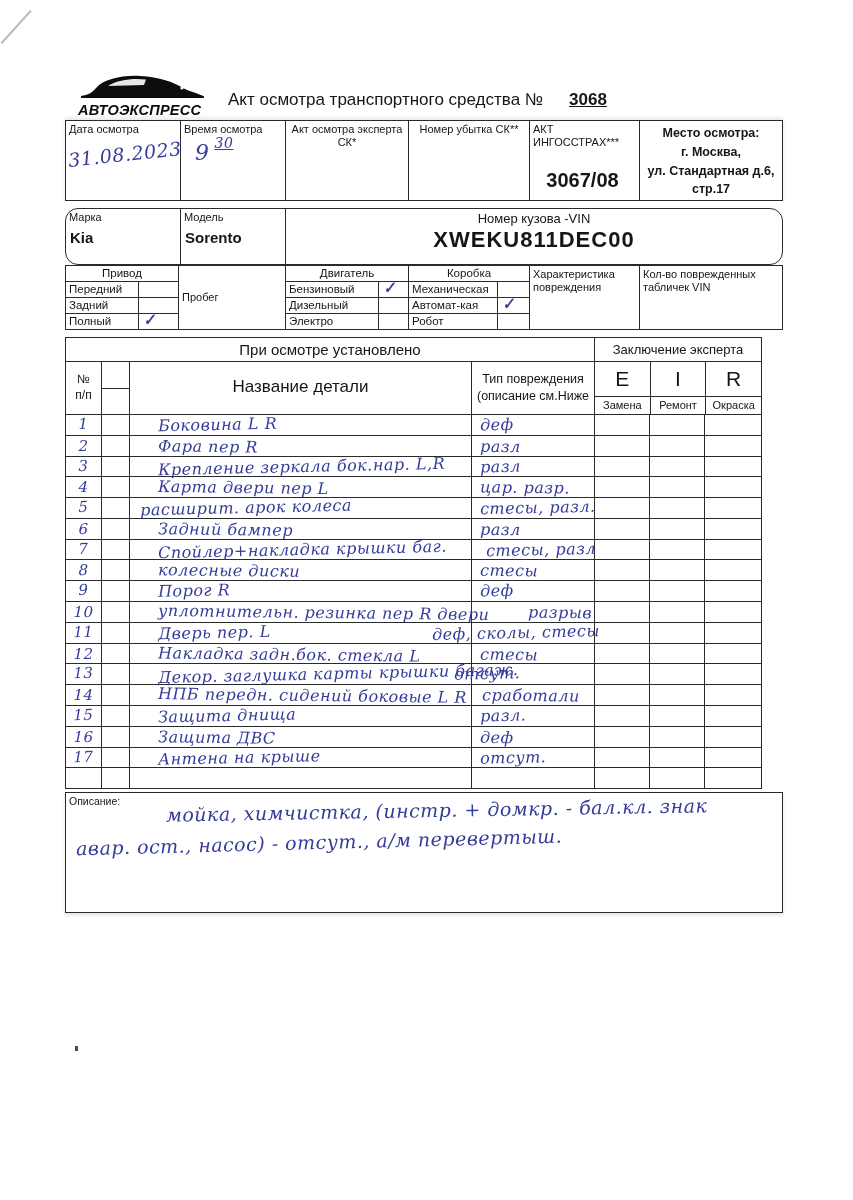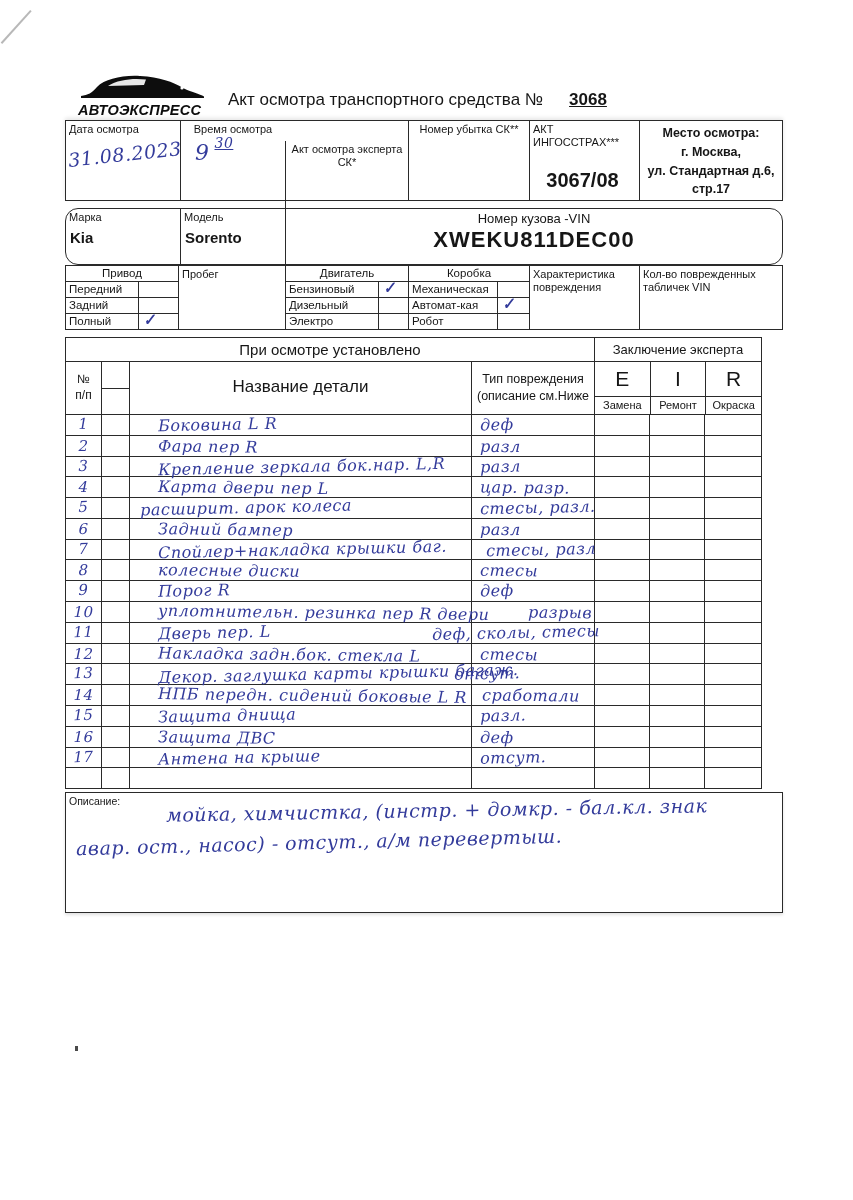--- a/index.html
+++ b/index.html
@@ -25,21 +25,21 @@
   .tbl{position:absolute;border:1.6px solid #2a2a2a;box-sizing:border-box;background:#fff;}
   .tbl *{box-sizing:border-box;}
   .lab{font-size:11px;padding:2px 3px;line-height:1.15;}
   .cell{border-left:1.2px solid #2a2a2a;position:relative;}
   .cell:first-child{border-left:none;}
   
   .hand{font-family:"DejaVu Serif",serif;font-style:italic;color:#333b9b;letter-spacing:.5px;}
   
   .t1{left:65px;top:120px;width:718px;height:81px;display:flex;box-shadow:0 -2px 4px rgba(0,0,0,.10);}
   .t1 .cell{height:100%;}
-  .t1-date{width:114px;} .t1-time{width:105px;text-align:center;} .t1-exp{width:123px;text-align:center;margin-top:20px;}
+  .t1-date{width:114px;} .t1-time{width:105px;} .t1-exp{width:123px;text-align:center;}
   .t1-loss{width:121px;text-align:center;} .t1-ing{width:110px;} .t1-place{flex:1;text-align:center;}
   .date-hand{position:absolute;left:2px;top:22px;font-size:19px;transform:rotate(-6deg);white-space:nowrap;}
   .time-hand{position:absolute;left:14px;top:18px;font-size:22px;}
   .time-hand sup{font-size:14px;text-decoration:underline;position:relative;top:-4px;left:5px;}
   .ing-val{position:absolute;left:0;right:4px;bottom:8px;text-align:center;font-size:20px;font-weight:bold;}
   .place-lines{font-size:12.5px;font-weight:600;line-height:1.5;margin-top:3px;}
   
   .t2{left:65px;top:208px;width:718px;height:57px;display:flex;border-radius:13px;}
   .t2-make{width:114px;} .t2-model{width:105px;} .t2-vin{flex:1;text-align:center;}
   .bold-val{font-size:15px;font-weight:bold;padding:3px 4px 0;}
@@ -49,21 +49,21 @@
   .t3{left:65px;top:265px;width:718px;height:65px;display:flex;font-size:11.5px;}
   .sec{display:flex;flex-direction:column;border-left:1.2px solid #2a2a2a;}
   .sec:first-child{border-left:none;}
   .sec-head{text-align:center;border-bottom:1.2px solid #2a2a2a;height:16px;line-height:15px;}
   .opt{display:flex;flex:1;border-bottom:1.2px solid #2a2a2a;}
   .opt:last-child{border-bottom:none;}
   .opt-lab{flex:1;padding:0 3px;line-height:15px;}
   .opt-chk{border-left:1.2px solid #2a2a2a;position:relative;}
   .chk{position:absolute;left:4px;top:-3px;font-size:15px;font-weight:bold;transform:rotate(-8deg);}
   .sec-drive{width:112px;} .sec-drive .opt-chk{width:40px;}
-  .sec-mile{width:107px;} .sec-eng{width:123px;} .sec-eng .opt-chk{width:30px;}
+  .sec-mile{width:107px;justify-content:center;} .sec-eng{width:123px;} .sec-eng .opt-chk{width:30px;}
   .sec-gear{width:121px;} .sec-gear .opt-chk{width:32px;}
   .sec-char{width:110px;} .sec-vinp{flex:1;}
   
   .t4{left:65px;top:337px;width:697px;height:452px;display:flex;flex-direction:column;}
   .t4-ha{display:flex;height:24px;border-bottom:1.2px solid #2a2a2a;}
   .ha-left{width:528px;text-align:center;font-size:15px;line-height:23px;}
   .ha-right{flex:1;border-left:1.2px solid #2a2a2a;text-align:center;font-size:13px;line-height:23px;}
   .t4-hb{display:flex;height:53px;border-bottom:1.2px solid #2a2a2a;}
   .hb-num{width:35px;text-align:center;font-size:12px;padding-top:10px;line-height:1.3;}
   .hb-nar{width:28px;border-left:1.2px solid #2a2a2a;display:flex;flex-direction:column;}

